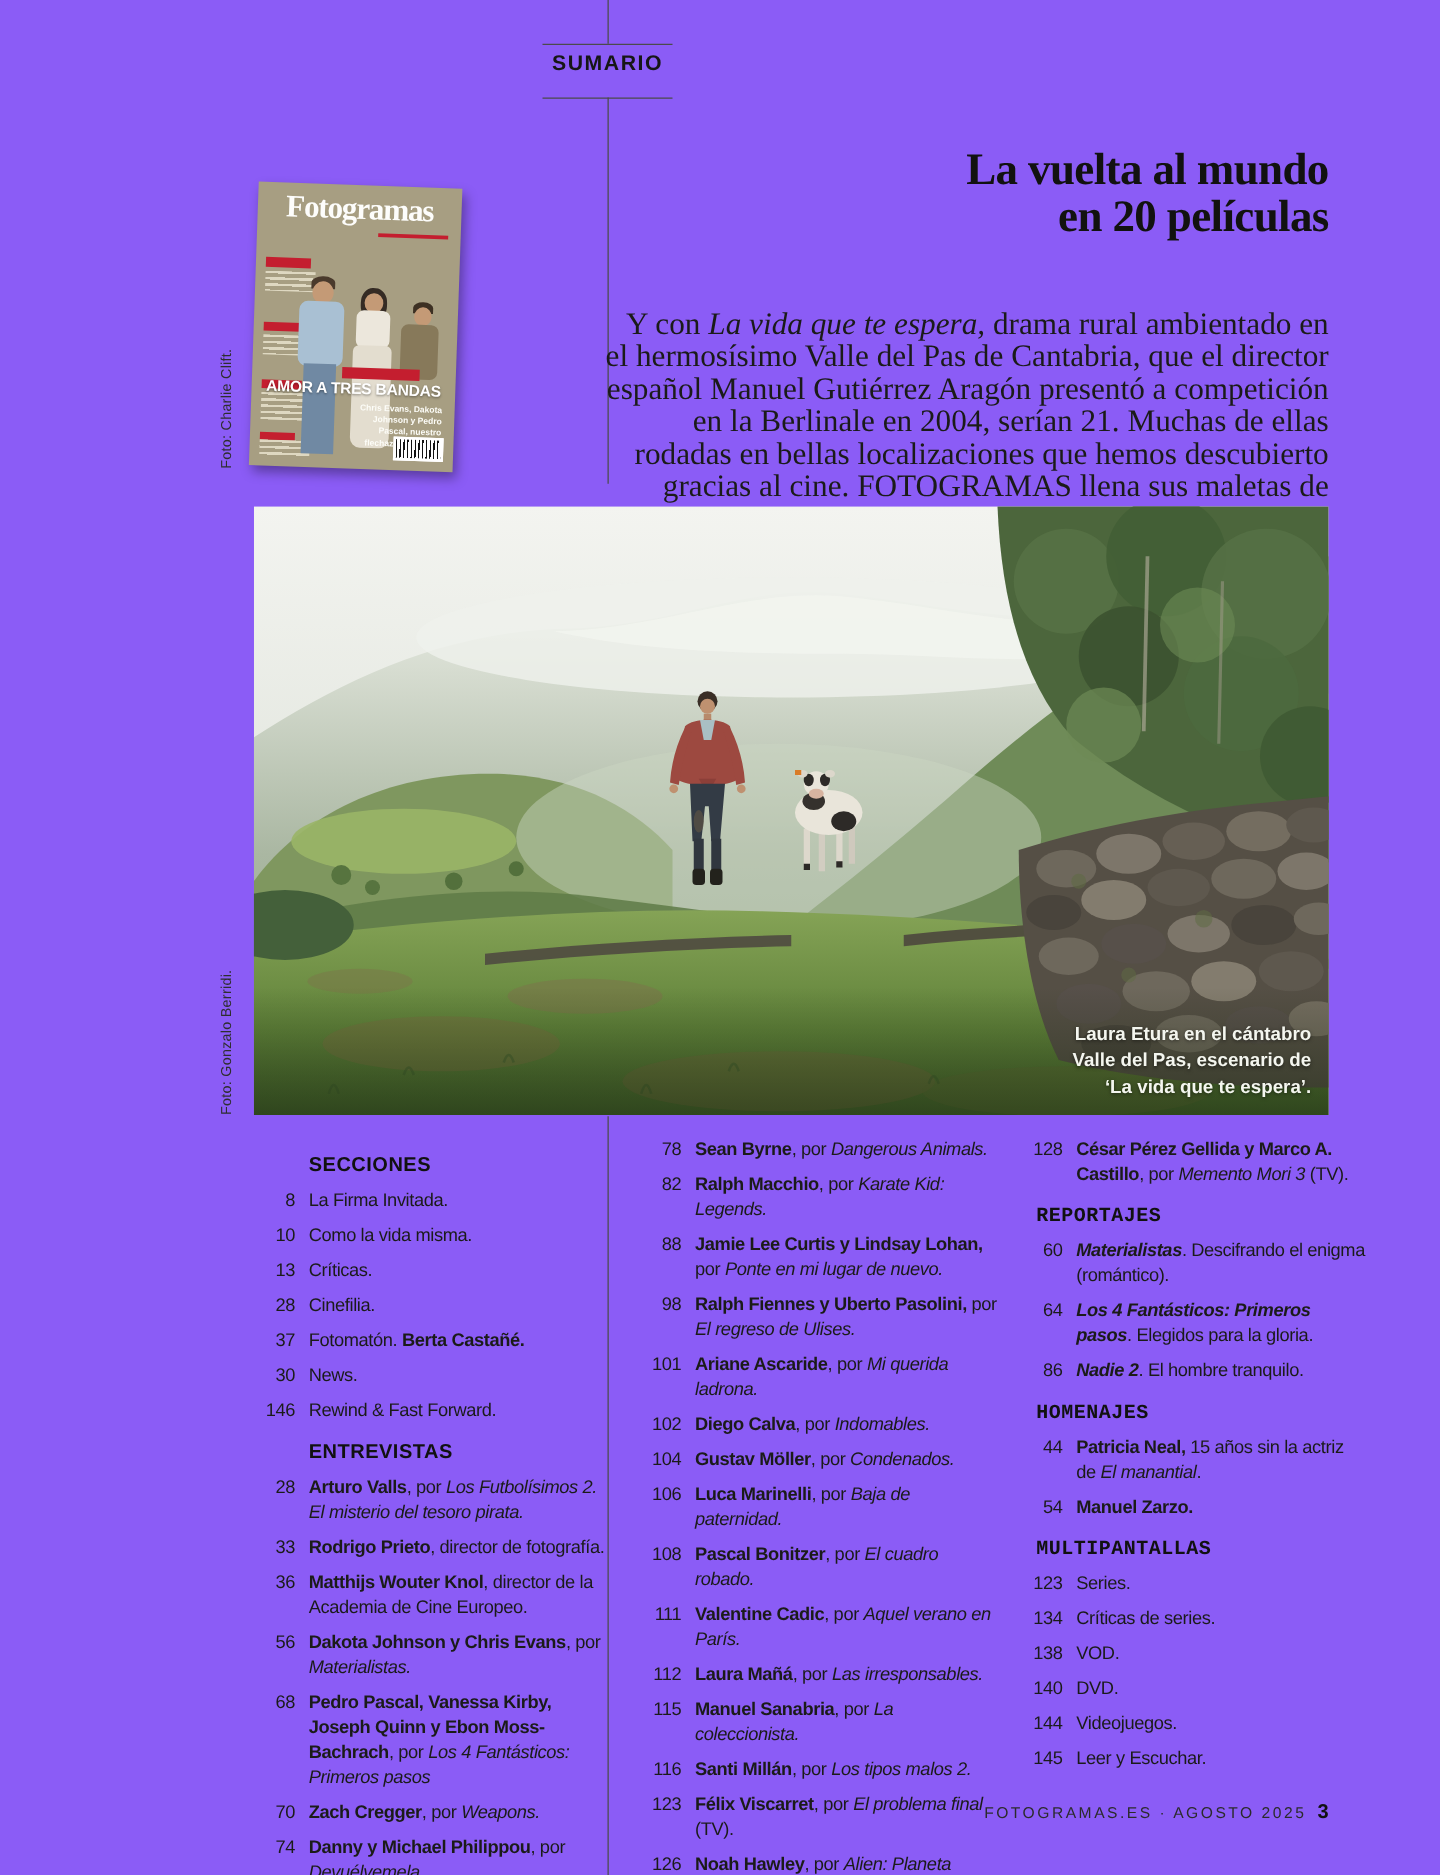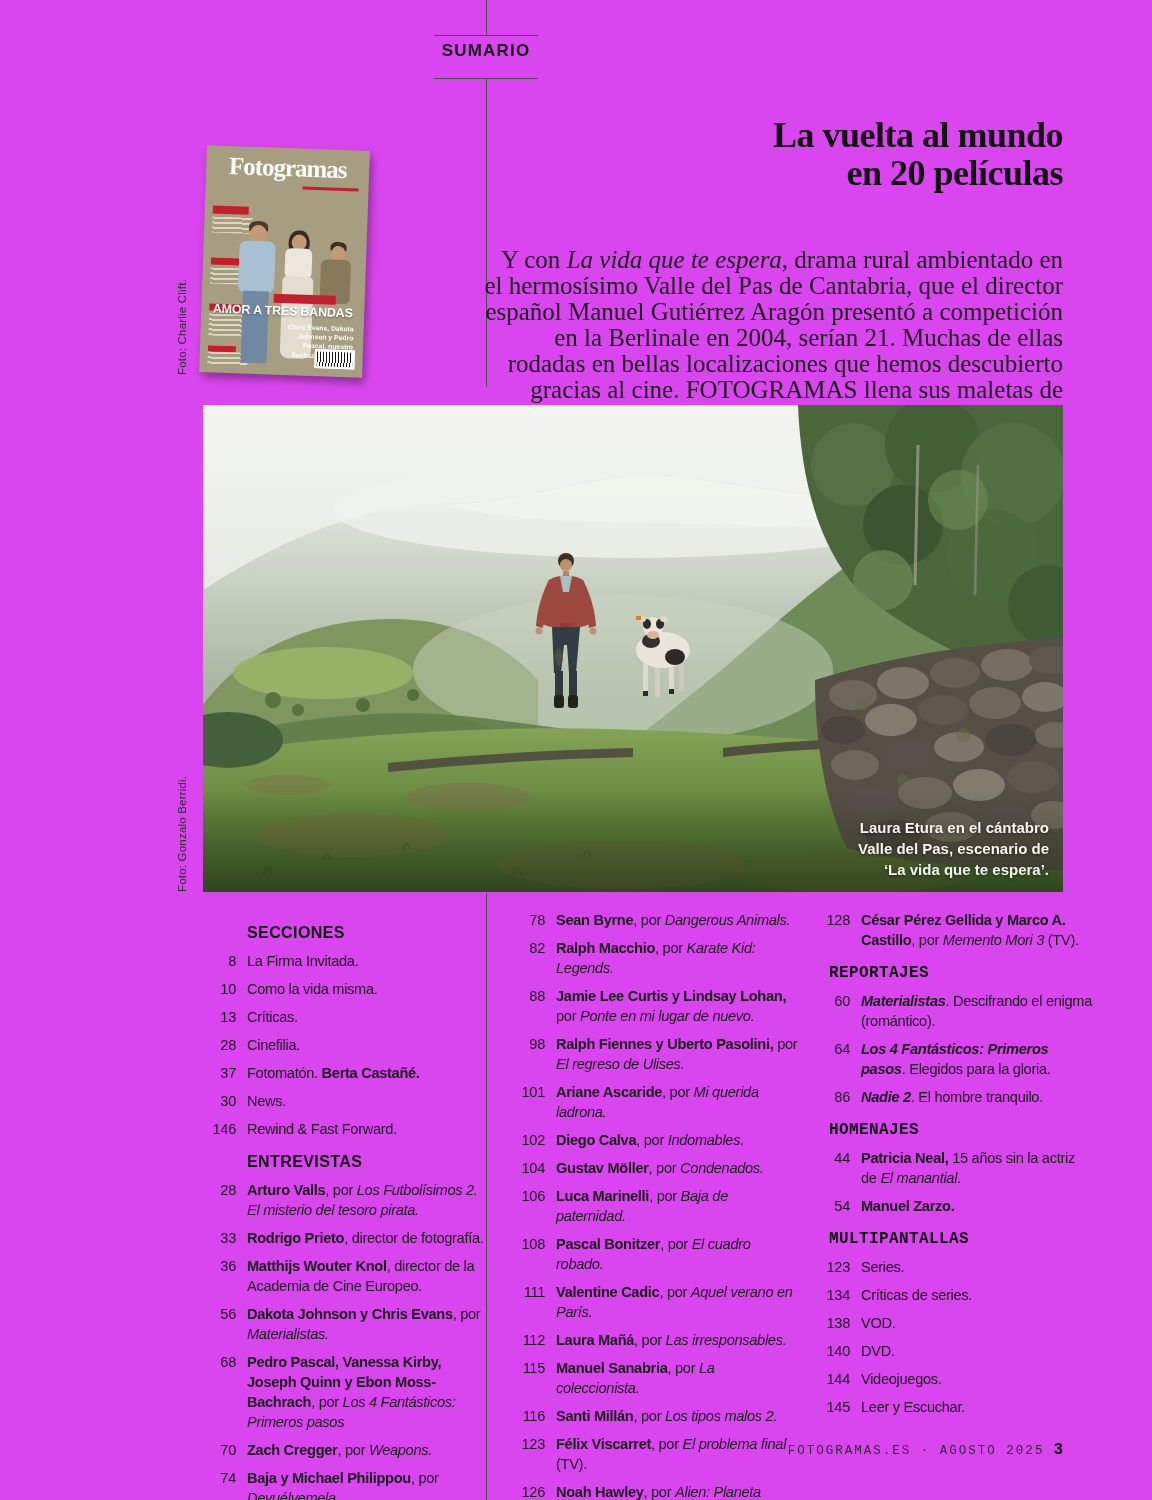--- a/index.html
+++ b/index.html
@@ -1,17 +1,17 @@
 <!DOCTYPE html>
 <html lang="es"><head>
 <meta charset="utf-8">
 <style>
   html,body{margin:0;padding:0;background:#ffffff;}
   .page{
-    position:relative;width:1152px;height:1500px;background:#d946ef;overflow:hidden;
+    position:relative;width:1152px;height:1500px;background:#8b5cf6;overflow:hidden;
     font-family:"Liberation Sans",sans-serif;color:#1d1d1b;
   }
   
   .tick-top{position:absolute;left:486px;top:0;width:1px;height:35px;background:#4b4b4b;}
   .rule{position:absolute;height:1px;background:#4b4b4b;}
   .rule-a{left:434px;top:35px;width:104px;}
   .rule-b{left:434px;top:78px;width:104px;}
   .kicker{
     position:absolute;left:394px;top:41px;width:184px;text-align:center;
     font-size:17px;font-weight:bold;letter-spacing:1.2px;color:#161616;
@@ -114,21 +114,21 @@
   .col2 .entry{grid-template-columns:50px 11px auto;}
   .col3 .entry{grid-template-columns:44px 11px auto;}
   .col1 .sec-header{margin-left:44px;}
   .col3 .sec-header{margin-left:23px;font-family:Liberation Mono, monospace;}
   .num{text-align:right;}
   .etext{}
 
   
   .footer{
     position:absolute;right:89px;top:1441px;display:flex;align-items:baseline;
-    font-size:12.5px;letter-spacing:2px;color:#2b2b2b;font-family:Liberation Mono, monospace;
+    font-size:12.5px;letter-spacing:2px;color:#2b2b2b;
   }
   .footer .pageno{font-size:16px;font-weight:bold;letter-spacing:0;margin-left:9px;color:#111;}
 </style>
 </head>
 <body>
 
 <div class="page">
 
   <div class="tick-top"></div>
   <div class="rule rule-a"></div>
@@ -380,21 +380,21 @@
           <div class="etext"><span class="p-b">Pedro Pascal, Vanessa Kirby, Joseph Quinn y Ebon Moss-Bachrach</span><span class="p-r">, por </span><span class="p-i">Los 4 Fantásticos: Primeros pasos</span></div>
         </div>
         <div class="entry">
           <div class="num">70</div>
           <div></div>
           <div class="etext"><span class="p-b">Zach Cregger</span><span class="p-r">, por </span><span class="p-i">Weapons.</span></div>
         </div>
         <div class="entry">
           <div class="num">74</div>
           <div></div>
-          <div class="etext"><span class="p-b">Baja y Michael Philippou</span><span class="p-r">, por </span><span class="p-i">Devuélvemela.</span></div>
+          <div class="etext"><span class="p-b">Danny y Michael Philippou</span><span class="p-r">, por </span><span class="p-i">Devuélvemela.</span></div>
         </div>
       </div>
     <div class="col2">
         <div class="entry">
           <div class="num">78</div>
           <div></div>
           <div class="etext"><span class="p-b">Sean Byrne</span><span class="p-r">, por </span><span class="p-i">Dangerous Animals.</span></div>
         </div>
         <div class="entry">
           <div class="num">82</div>

